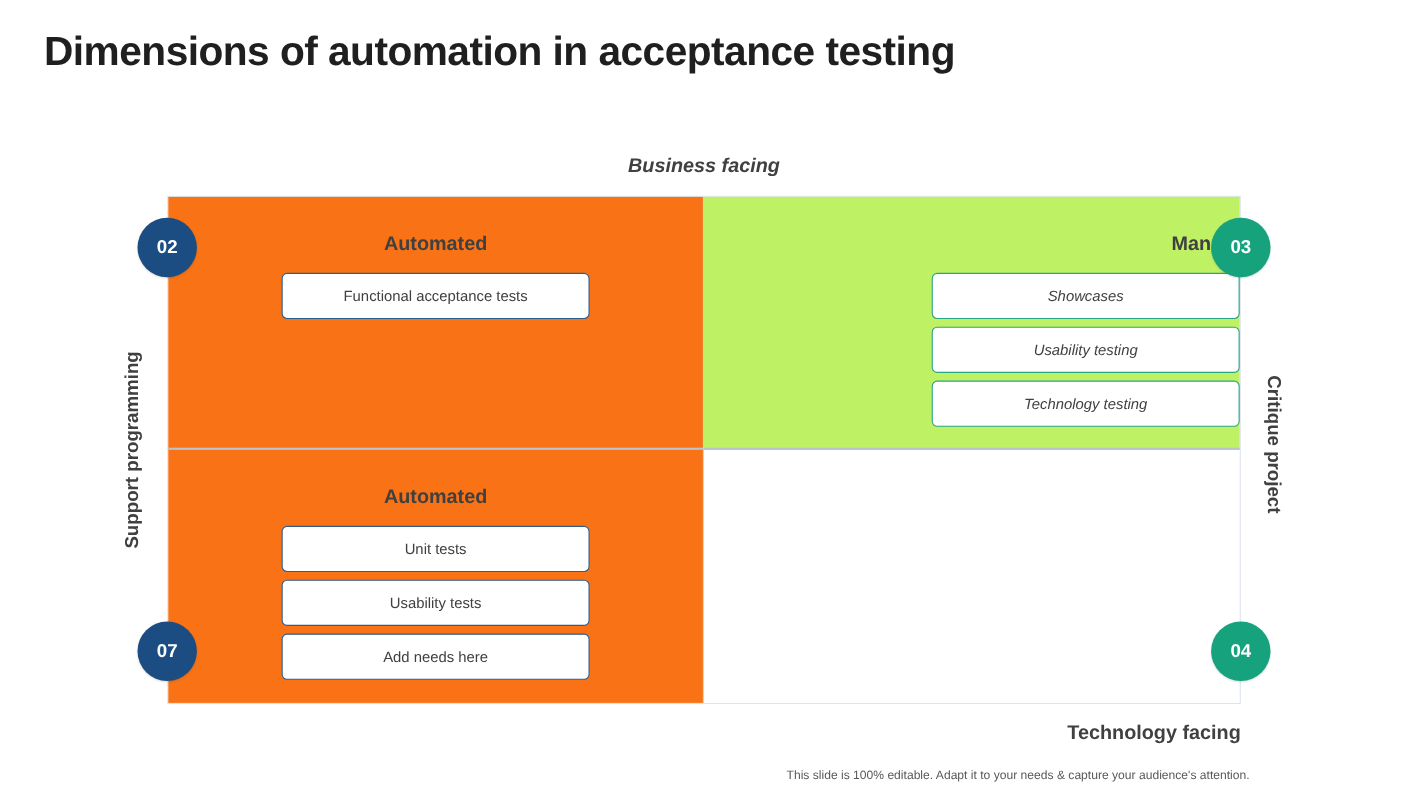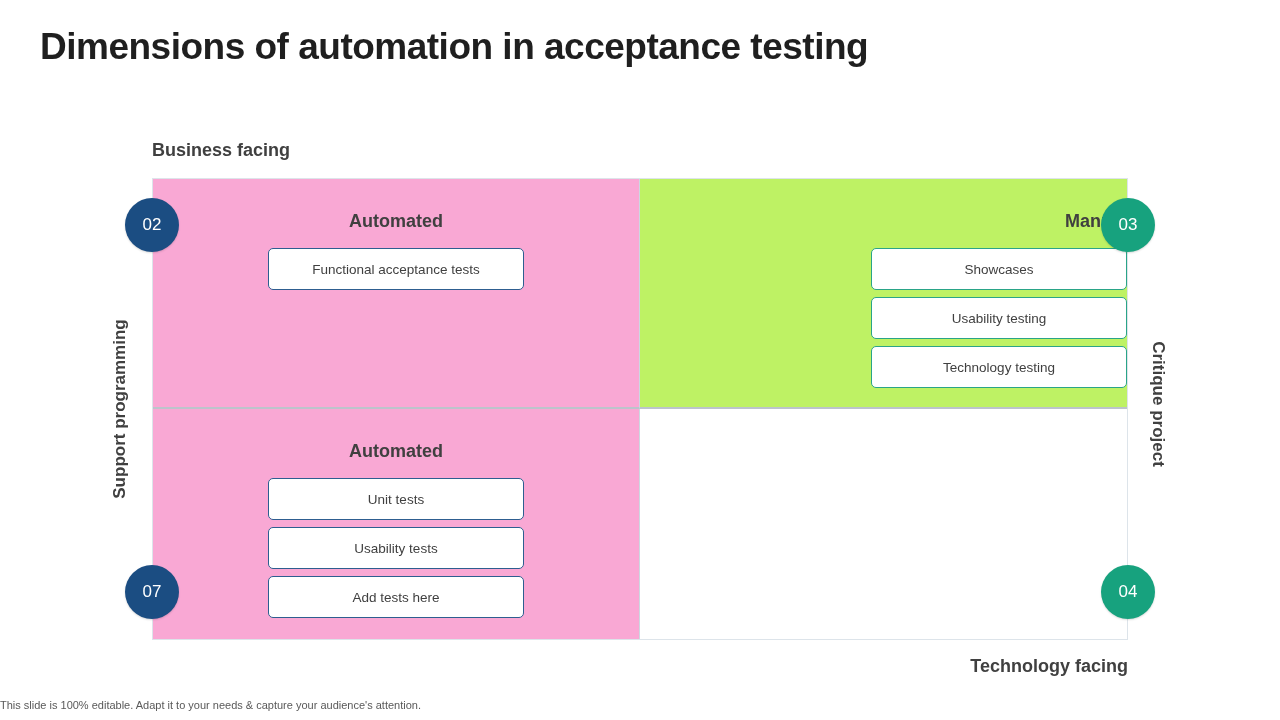--- a/index.html
+++ b/index.html
@@ -20,21 +20,21 @@
     letter-spacing:-0.5px; white-space:nowrap;
   }
   .subtitle {
     position:absolute; left:30px; top:86px;
     font-size:11px; color:#595959; white-space:nowrap;
   }
 
   
   .axis-top {
     position:absolute; left:152px; width:976px; top:140px;
-    text-align:left; font-size:18px; font-weight:bold; color:#404040;
+    text-align:center; font-size:18px; font-weight:bold; color:#404040;font-style:italic;
   }
   .axis-bottom {
     position:absolute; left:152px; width:976px; top:656px;
     text-align:right; font-size:18px; font-weight:bold; color:#404040;
   }
   .axis-left {
     position:absolute; left:120px; top:409px;
     transform:translate(-50%,-50%) rotate(-90deg);
     font-size:17px; font-weight:bold; color:#404040; white-space:nowrap;
   }
@@ -44,57 +44,57 @@
     font-size:17px; font-weight:bold; color:#404040; white-space:nowrap;
   }
 
   
   .matrix {
     position:absolute; left:152px; top:178px; width:976px; height:462px;
     display:grid; grid-template-columns:1fr 1fr; grid-template-rows:1fr 1fr;
     border:1px solid #dde4ea;
   }
   .quad { display:flex; flex-direction:column; align-items:center; padding-top:30px; }
-  .quad.blue  { background:#f9a8d4; }
+  .quad.blue  { background:#f97316; }
   .quad.green { background:#bef264;align-items:flex-end; }
   .quad.tl { border-right:1px solid #ccd8e0; border-bottom:2px solid #bcc4cb; }
   .quad.tr { border-bottom:2px solid #bcc4cb; }
   .quad.bl { border-right:1px solid #ccd8e0; }
 
   .quad-heading {
     font-size:18px; font-weight:bold; color:#404040;
     line-height:24px; margin-bottom:15px;
   }
   .item-box {
-    width:256px; height:42px; margin-bottom:7px;
+    width:280px; height:42px; margin-bottom:7px;
     background:#ffffff; border-radius:5px;
     display:flex; align-items:center; justify-content:center;
     font-size:13.5px; color:#404040;
   }
   .blue  .item-box { border:1px solid #2e5e90; }
-  .green .item-box { border:1px solid #2aa488; }
+  .green .item-box { border:1px solid #2aa488;font-style:italic; }
 
   
   .badge {
     position:absolute; width:54px; height:54px; border-radius:50%;
     display:flex; align-items:center; justify-content:center;
-    color:#ffffff; font-size:17px; font-weight:normal;
+    color:#ffffff; font-size:17px; font-weight:bold;
     box-shadow:0 1px 2px rgba(0,0,0,0.15);
   }
   .badge.blue  { background:#1b4d82; }
   .badge.green { background:#17a27e; }
   .badge-02 { left:125px;  top:198px; }
   .badge-03 { left:1101px; top:198px; }
   .badge-01 { left:125px;  top:565px; }
   .badge-04 { left:1101px; top:565px; }
 
   
   .footer {
     position:absolute; left:0; width:1136px; top:699px;
-    text-align:left; font-size:11px; color:#595959;
+    text-align:right; font-size:11px; color:#595959;
   }
 </style>
 </head>
 <body>
 
 <div class="slide">
 
   <h1 class="title">Dimensions of automation in acceptance testing</h1>
 
   <div class="axis-top">Business facing</div>
@@ -113,21 +113,21 @@
       <div class="quad-heading">Manual</div>
       <div class="item-box">Showcases</div>
       <div class="item-box">Usability testing</div>
       <div class="item-box">Technology testing</div>
     </div>
 
     <div class="quad blue bl">
       <div class="quad-heading">Automated</div>
       <div class="item-box">Unit tests</div>
       <div class="item-box">Usability tests</div>
-      <div class="item-box">Add tests here</div>
+      <div class="item-box">Add needs here</div>
     </div>
 
 
   </div>
 
   <div class="badge blue badge-02">02</div>
   <div class="badge green badge-03">03</div>
   <div class="badge blue badge-01">07</div>
   <div class="badge green badge-04">04</div>
 

